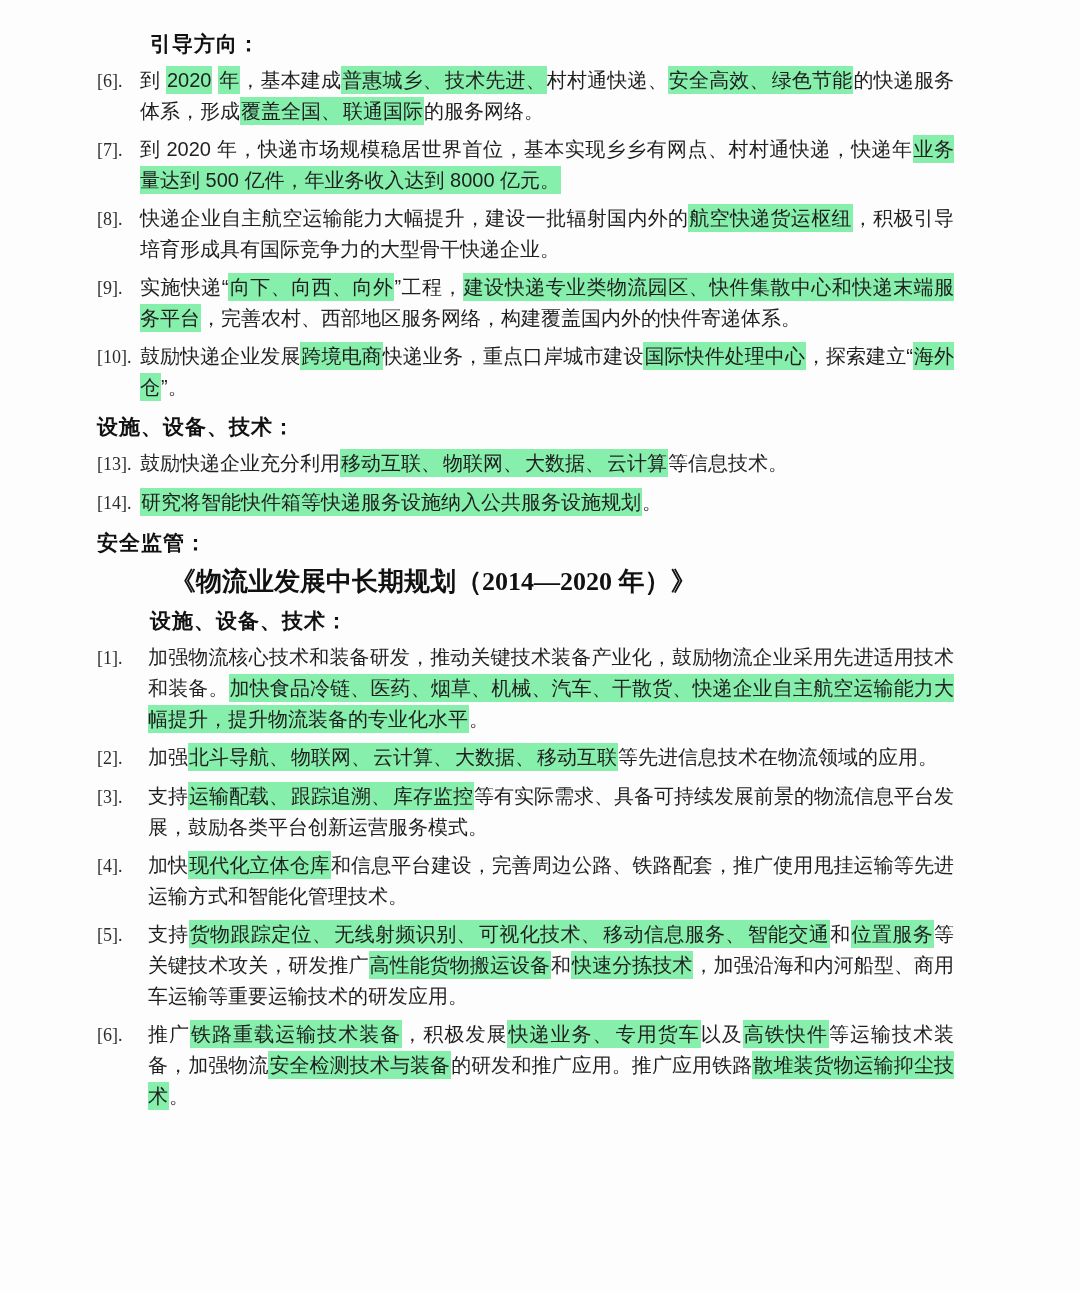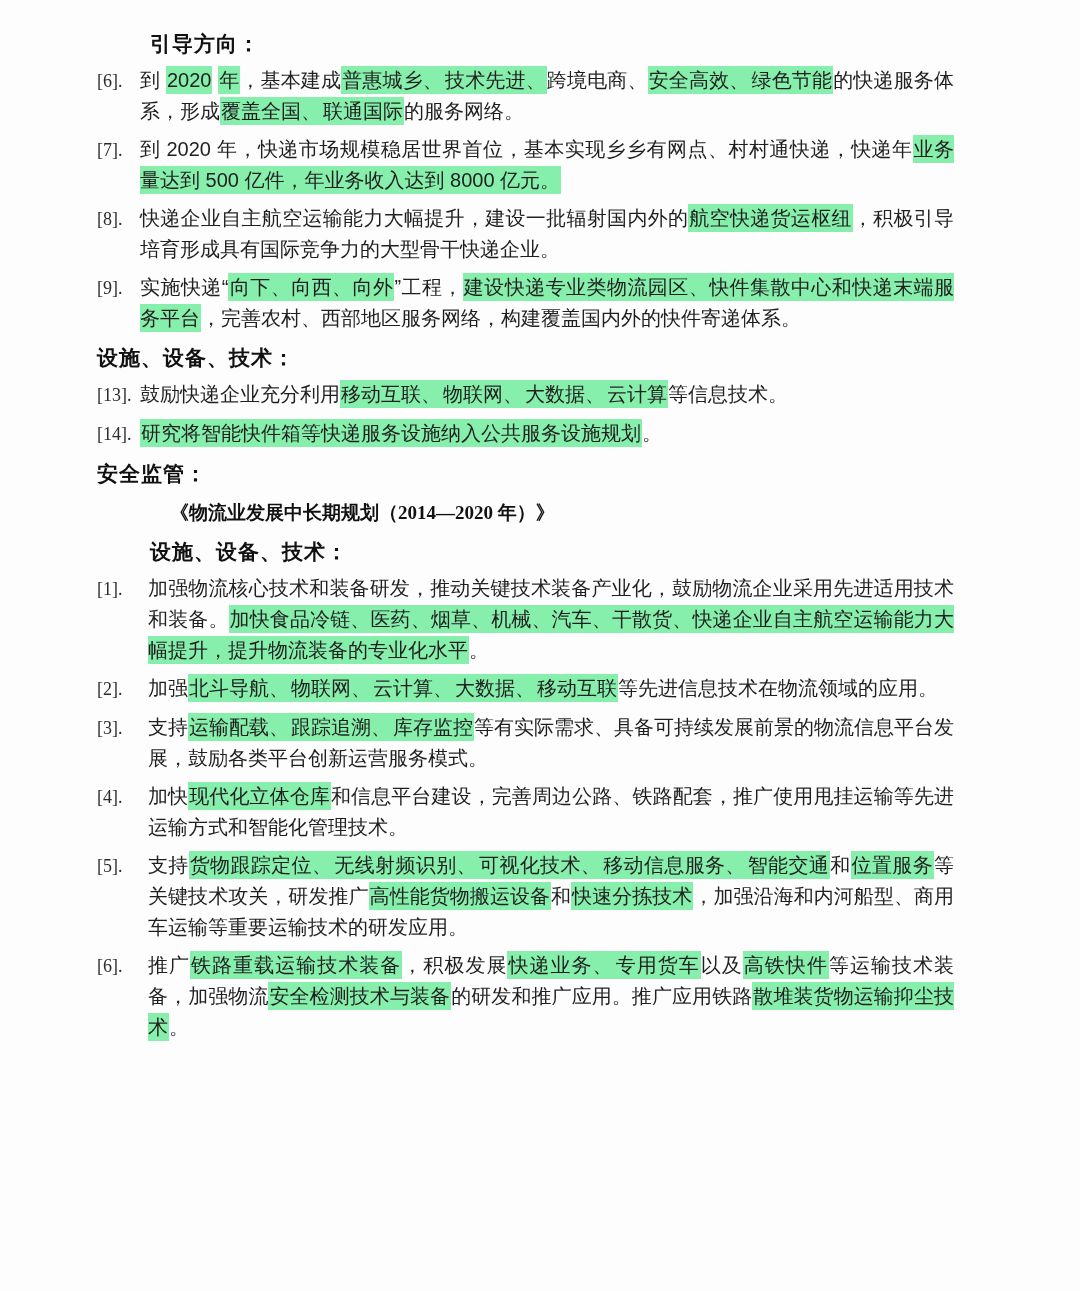--- a/index.html
+++ b/index.html
@@ -24,21 +24,21 @@
     line-height: 31px;
     color: #111;
     margin: 8px 0 6px 0;
     letter-spacing: 1px;
   }
   .heading.hei-indent { margin-left: 53px; }
   .heading.hei-left   { margin-left: 0; }
   .heading.song {
     margin-left: 73px;
     font-family: "Liberation Serif", "DejaVu Serif", serif;
-    font-size: 19px;
+    font-size: 26px;
     letter-spacing: 0;
   }
   .item {
     display: flex;
     align-items: flex-start;
     margin: 0 0 7px 0;
   }
   .num {
     flex: 0 0 43px;
     font-family: "Liberation Serif", "DejaVu Serif", serif;
@@ -62,33 +62,37 @@
     padding: 3px 1px;
   }
 </style>
 </head>
 <body>
 
 <div class="doc">
     <div class="heading hei-indent">引导方向：</div>
     <div class="item">
       <span class="num">[6].</span>
-      <p class="body-text"><span>到 </span><mark class="hl">2020</mark><span> </span><mark class="hl">年</mark><span>，基本建成</span><mark class="hl">普惠城乡、</mark><mark class="hl">技术先进、</mark><span>跨境电商、</span><mark class="hl">安全高效、</mark><mark class="hl">绿色节能</mark><span>的快递服务体系，形成</span><mark class="hl">覆盖全国、</mark><mark class="hl">联通国际</mark><span>的服务网络。</span></p>
+      <p class="body-text"><span>到 </span><mark class="hl">2020</mark><span> </span><mark class="hl">年</mark><span>，基本建成</span><mark class="hl">普惠城乡、</mark><mark class="hl">技术先进、</mark><span>村村通快递、</span><mark class="hl">安全高效、</mark><mark class="hl">绿色节能</mark><span>的快递服务体系，形成</span><mark class="hl">覆盖全国、</mark><mark class="hl">联通国际</mark><span>的服务网络。</span></p>
     </div>
     <div class="item">
       <span class="num">[7].</span>
       <p class="body-text"><span>到 2020 年，快递市场规模稳居世界首位，基本实现乡乡有网点、村村通快递，快递年</span><mark class="hl">业务量达到 500 亿件，年业务收入达到 8000 亿元。</mark></p>
     </div>
     <div class="item">
       <span class="num">[8].</span>
       <p class="body-text"><span>快递企业自主航空运输能力大幅提升，建设一批辐射国内外的</span><mark class="hl">航空快递货运枢纽</mark><span>，积极引导培育形成具有国际竞争力的大型骨干快递企业。</span></p>
     </div>
     <div class="item">
       <span class="num">[9].</span>
       <p class="body-text"><span>实施快递“</span><mark class="hl">向下、向西、向外</mark><span>”工程，</span><mark class="hl">建设快递专业类物流园区、快件集散中心和快递末端服务平台</mark><span>，完善农村、西部地区服务网络，构建覆盖国内外的快件寄递体系。</span></p>
+    </div>
+    <div class="item">
+      <span class="num">[10].</span>
+      <p class="body-text"><span>鼓励快递企业发展</span><mark class="hl">跨境电商</mark><span>快递业务，重点口岸城市建设</span><mark class="hl">国际快件处理中心</mark><span>，探索建立“</span><mark class="hl">海外仓</mark><span>”。</span></p>
     </div>
     <div class="heading hei-left">设施、设备、技术：</div>
     <div class="item">
       <span class="num">[13].</span>
       <p class="body-text"><span>鼓励快递企业充分利用</span><mark class="hl">移动互联、</mark><mark class="hl">物联网、</mark><mark class="hl">大数据、</mark><mark class="hl">云计算</mark><span>等信息技术。</span></p>
     </div>
     <div class="item">
       <span class="num">[14].</span>
       <p class="body-text"><mark class="hl">研究将智能快件箱等快递服务设施纳入公共服务设施规划</mark><span>。</span></p>
     </div>

